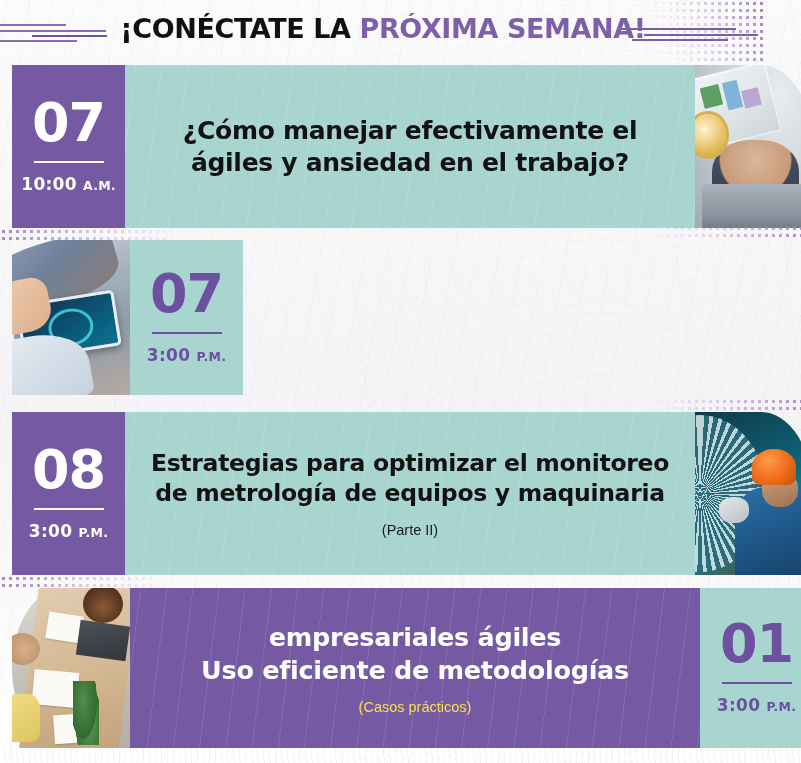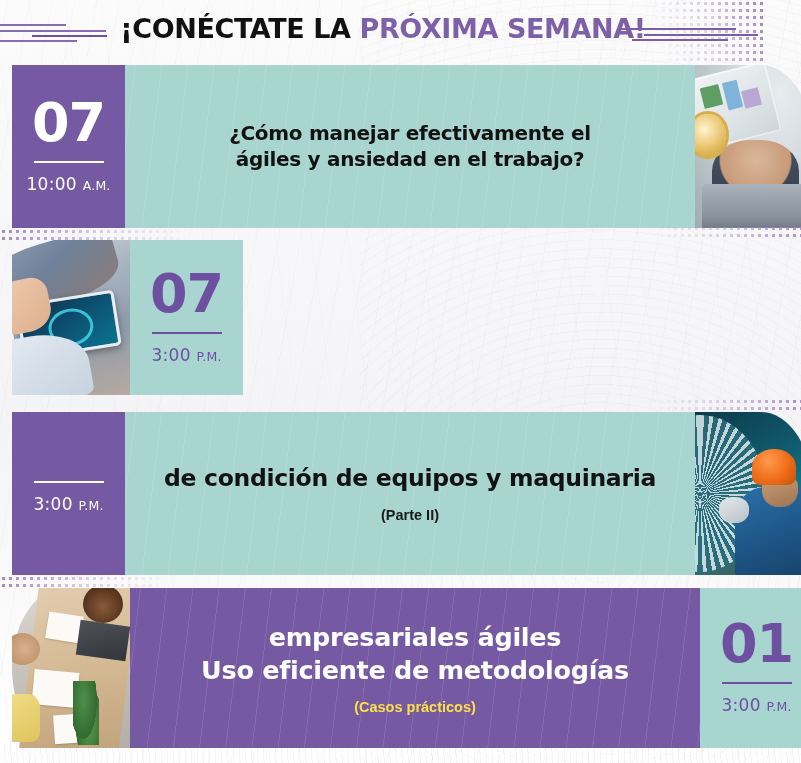--- a/index.html
+++ b/index.html
@@ -164,21 +164,21 @@
 
   .dsep {
     width: 70px; height: 2px;
     margin: 11px 0 11px 0;
   }
   .datebox.purple .dsep { background: #ffffff; }
   .datebox.teal   .dsep { background: #6d50a0; }
 
   .time {
     font-family: "DejaVu Sans", sans-serif;
-    font-weight: normal;
+    font-weight: bold;
     font-size: 17px;
     letter-spacing: .3px;
     white-space: nowrap;
   }
   .time .mer { font-size: 12.5px; letter-spacing: .2px; }
   .datebox.purple .time { color: #ffffff; }
   .datebox.teal   .time { color: #6d50a0; }
 
   
   .body {
@@ -207,38 +207,38 @@
       rgba(255,255,255,0) 26px);
     pointer-events: none;
   }
 
   .title {
     position: relative;
     z-index: 2;
     text-align: center;
     font-family: "DejaVu Sans", sans-serif;
     font-weight: bold;
-    font-size: 20px;
+    font-size: 25px;
     line-height: 1.26;
     letter-spacing: -0.3px;
   }
   .body.teal   .title { color: #121212; }
   .body.purple .title { color: #ffffff; }
 
   .card.c3 .title { font-size: 23.5px; }
   .card.c4 .title { font-size: 25.5px; }
 
   .subtitle {
     position: relative;
     z-index: 2;
     margin-top: 13px;
     text-align: left;
     font-family: "Liberation Sans", sans-serif;
     font-size: 14.5px;
-    font-weight: bold;
+    font-weight: normal;
   }
   .body.teal   .subtitle { color: #1a1a1a; }
   .body.purple .subtitle { color: #fde047; }
 
   
   .photo {
     flex: 0 0 118px;
     position: relative;
     overflow: hidden;
   }
@@ -530,29 +530,31 @@
         <div class="dsep"></div>
         <div class="time">
           <span>3:00</span>
           <span class="mer">P.M.</span>
         </div>
       </div>
     </div>
 
     <div class="card c3">
       <div class="datebox purple">
+        <div class="day">08</div>
         <div class="dsep"></div>
         <div class="time">
           <span>3:00</span>
           <span class="mer">P.M.</span>
         </div>
       </div>
       <div class="body teal">
         <div class="title">
-          <div>de condición de equipos y maquinaria</div>
+          <div>Estrategias para optimizar el monitoreo</div>
+          <div>de metrología de equipos y maquinaria</div>
         </div>
         <div class="subtitle">(Parte II)</div>
       </div>
       <div class="photo round-l">
         <div class="ph-inner ph3">
           <div class="turbine"></div>
           <div class="coat"></div>
           <div class="face"></div>
           <div class="helmet"></div>
           <div class="glove"></div>

